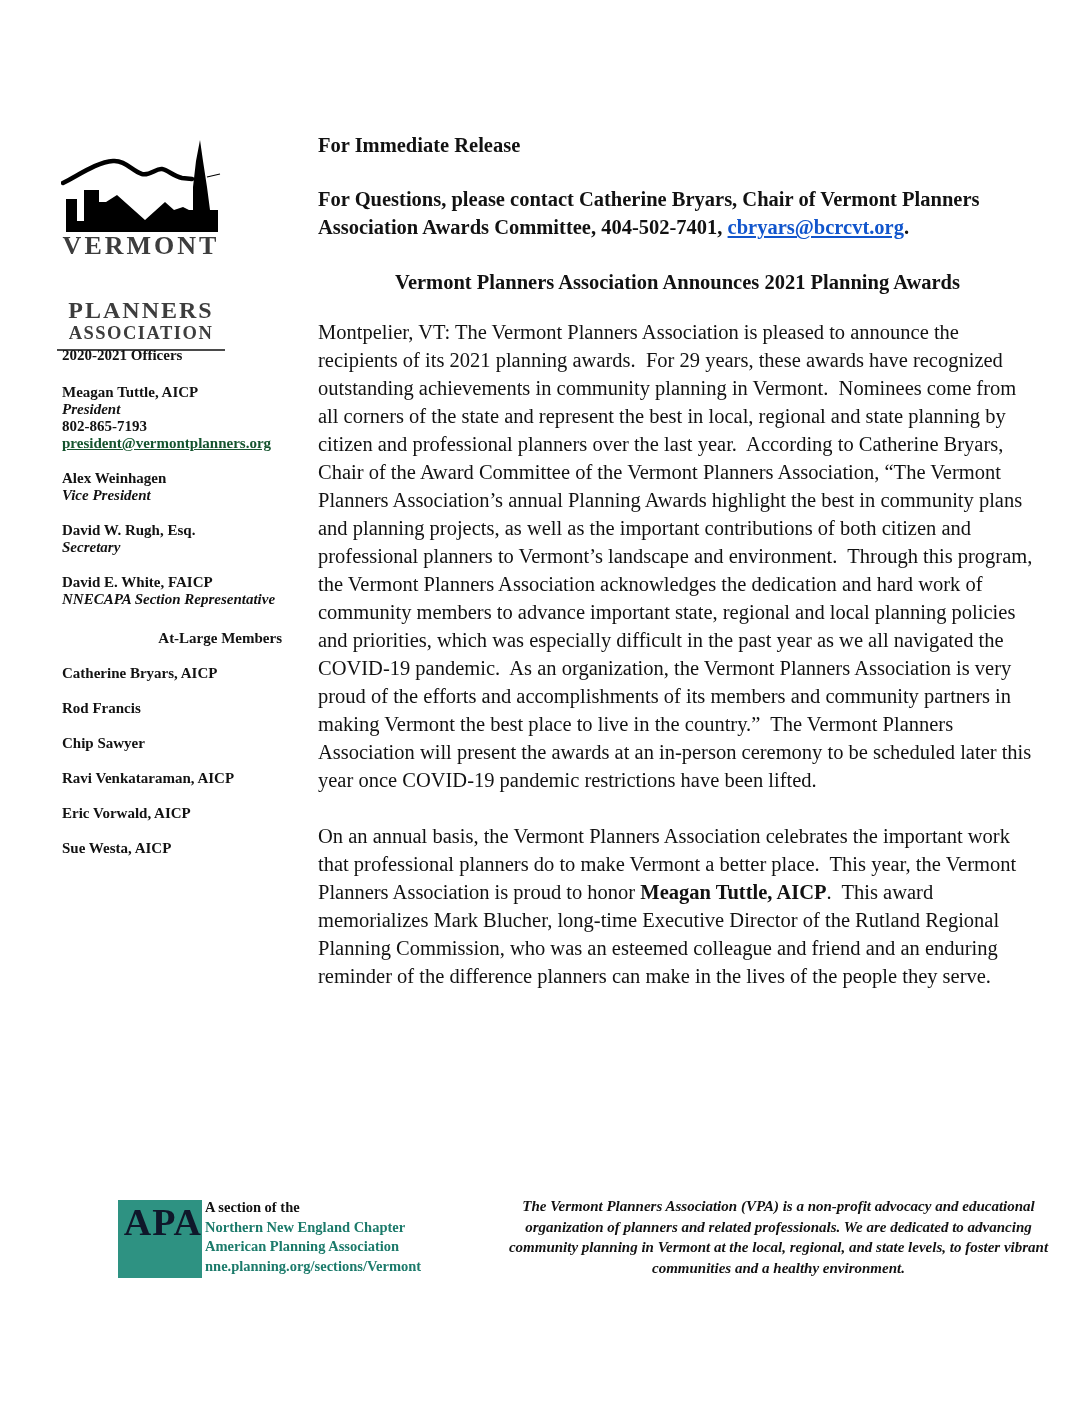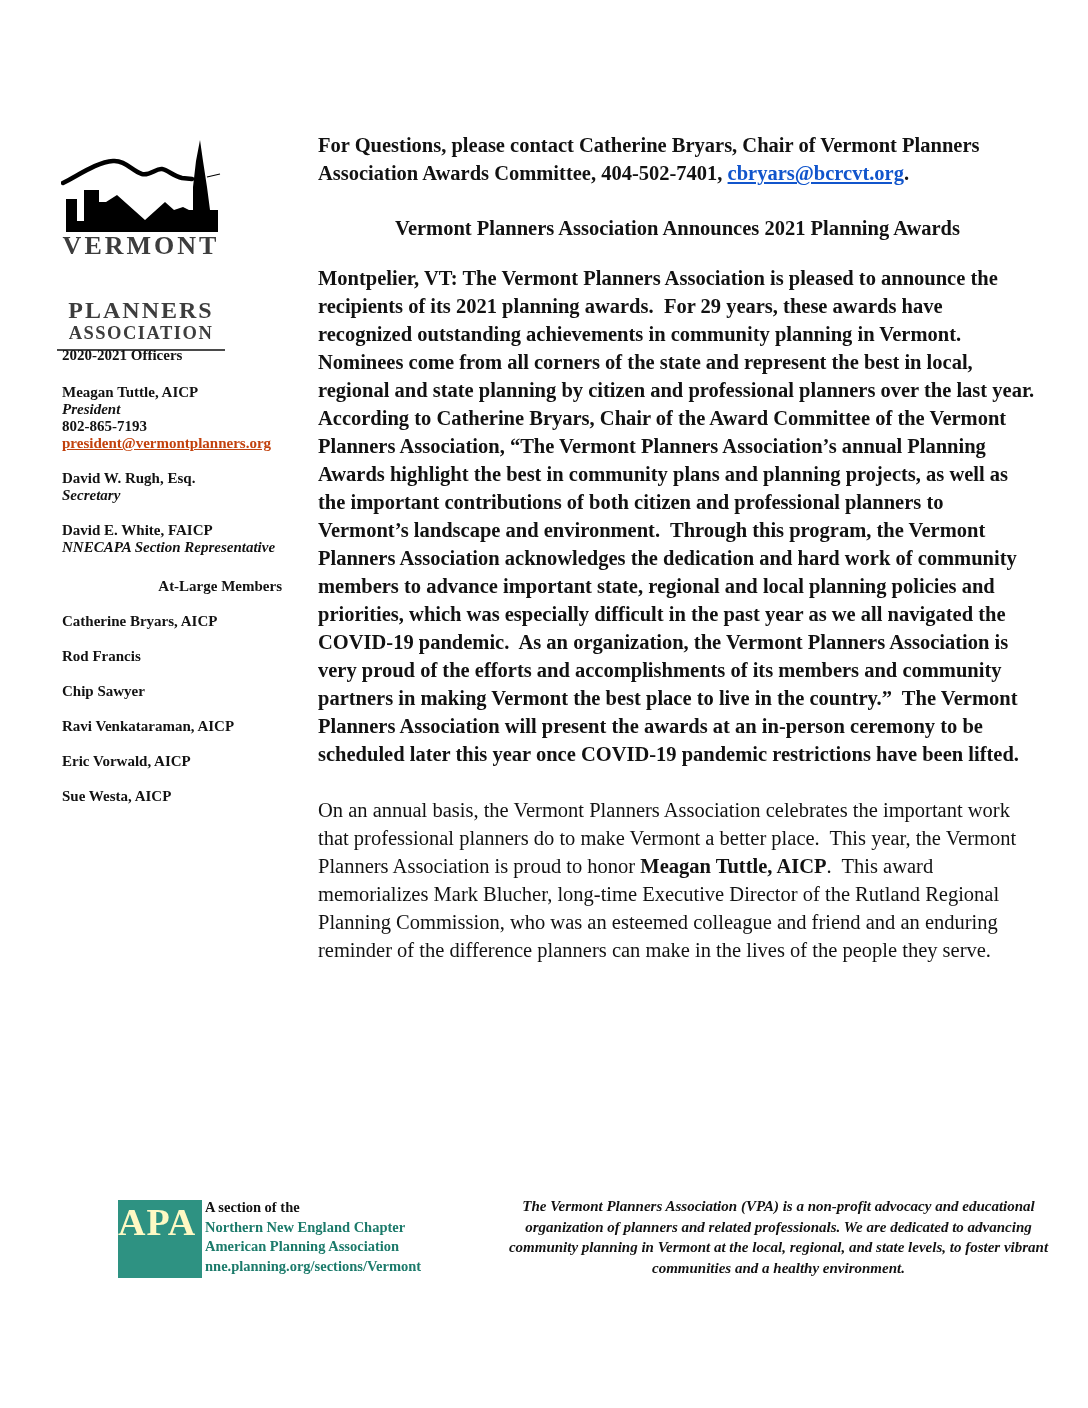--- a/index.html
+++ b/index.html
@@ -17,39 +17,39 @@
   .lw1 { font-size:26px; line-height:25px; letter-spacing:3px; }
   .lw2 { font-size:24px; line-height:24px; letter-spacing:2px;margin-top:40px; }
   .lw3 { font-size:18.5px; line-height:22px; letter-spacing:1.5px; }
   .logo-rule { border:none; border-top:2px solid #4a4a4a; margin:5px 0 0 0; }
 
   
   #sidebar { left:62px; top:347px; width:220px; font-size:15px; line-height:17px; font-weight:bold; }
   .side-h { margin:0 0 20px 0; }
   .officer { margin-bottom:18px; }
   .officer-title { font-style:italic; }
-  .officer-email a { color:#c2410c; text-decoration:underline; white-space:nowrap; cursor:pointer; }
+  .officer-email a { color:#14532d; text-decoration:underline; white-space:nowrap; cursor:pointer; }
   .atlarge-h { margin:22px 0 18px 0;text-align:right; }
   .atl { margin-bottom:18px; }
 
   
   #main { left:318px; top:131px; width:719px; font-size:20.5px; line-height:28px; }
   .kicker { font-weight:bold; margin:0 0 26px 0; }
   .contact { font-weight:bold; margin:0 0 27px 0; white-space:pre-wrap; }
   .contact a { color:#1155CC; text-decoration:underline; cursor:pointer; }
   .headline { font-weight:bold; text-align:center; margin:0 0 22px 0; }
-  .bodyp { margin:0 0 28px 0; white-space:pre-wrap;font-weight:bold; }
+  .bodyp { margin:0 0 28px 0; white-space:pre-wrap; }
   .award-h { font-weight:bold; margin:0; }
   .award-p { margin:0; white-space:pre-wrap; }
   .bold-inline { font-weight:bold; }
 
   
   #apa-square { left:118px; top:1200px; width:84px; height:78px; background:#2E9282; }
-  #apa-letters { display:block; text-align:left; font-weight:bold; font-size:38px; line-height:44px;
-                 letter-spacing:1px; color:#fef9c3; font-family:"Liberation Serif", serif; }
+  #apa-letters { display:block; text-align:right; font-weight:bold; font-size:38px; line-height:44px;
+                 letter-spacing:1px; color:#0f172a; font-family:"Liberation Serif", serif; }
   #apa-lines { left:205px; top:1198px; width:290px; font-size:14.5px; line-height:19.5px; font-weight:bold; }
   .apa-black { color:#121212; }
   .apa-teal { color:#1B7A6A; }
   #mission { left:497px; top:1196px; width:563px; font-size:15px; line-height:20.5px;
              font-weight:bold; font-style:italic; text-align:center; }
 </style>
 </head>
 <body>
 
 <div class="abs" id="logo-block">
@@ -67,20 +67,24 @@
 <div class="abs" id="sidebar">
   <div class="side-h">2020-2021 Officers</div>
 
   <div class="officer">
     <div>Meagan Tuttle, AICP</div>
     <div class="officer-title">President</div>
     <div>802-865-7193</div>
     <div class="officer-email"><a>president@vermontplanners.org</a></div>
   </div>
 
+  <div class="officer">
+    <div>Alex Weinhagen</div>
+    <div class="officer-title">Vice President</div>
+  </div>
 
 
   <div class="officer">
     <div>David W. Rugh, Esq.</div>
     <div class="officer-title">Secretary</div>
   </div>
 
 
   <div class="officer">
     <div>David E. White, FAICP</div>
@@ -90,20 +94,21 @@
   <div class="atlarge-h">At-Large Members</div>
   <div class="atl">Catherine Bryars, AICP</div>
   <div class="atl">Rod Francis</div>
   <div class="atl">Chip Sawyer</div>
   <div class="atl">Ravi Venkataraman, AICP</div>
   <div class="atl">Eric Vorwald, AICP</div>
   <div class="atl">Sue Westa, AICP</div>
 </div>
 
 <div class="abs" id="main">
+  <p class="kicker">For Immediate Release</p>
 
   <p class="contact"><span>For Questions, please contact Catherine Bryars, Chair of Vermont Planners Association Awards Committee, 404-502-7401, </span><a>cbryars@bcrcvt.org</a><span>.</span></p>
 
   <p class="headline">Vermont Planners Association Announces 2021 Planning Awards</p>
 
   <p class="bodyp">Montpelier, VT: The Vermont Planners Association is pleased to announce the recipients of its 2021 planning awards.  For 29 years, these awards have recognized outstanding achievements in community planning in Vermont.  Nominees come from all corners of the state and represent the best in local, regional and state planning by citizen and professional planners over the last year.  According to Catherine Bryars, Chair of the Award Committee of the Vermont Planners Association, “The Vermont Planners Association’s annual Planning Awards highlight the best in community plans and planning projects, as well as the important contributions of both citizen and professional planners to Vermont’s landscape and environment.  Through this program, the Vermont Planners Association acknowledges the dedication and hard work of community members to advance important state, regional and local planning policies and priorities, which was especially difficult in the past year as we all navigated the COVID-19 pandemic.  As an organization, the Vermont Planners Association is very proud of the efforts and accomplishments of its members and community partners in making Vermont the best place to live in the country.”  The Vermont Planners Association will present the awards at an in-person ceremony to be scheduled later this year once COVID-19 pandemic restrictions have been lifted.</p>
 
   <p class="award-p"><span>On an annual basis, the Vermont Planners Association celebrates the important work that professional planners do to make Vermont a better place.  This year, the Vermont Planners Association is proud to honor </span><span class="bold-inline">Meagan Tuttle, AICP</span><span>.  This award memorializes Mark Blucher, long-time Executive Director of the Rutland Regional Planning Commission, who was an esteemed colleague and friend and an enduring reminder of the difference planners can make in the lives of the people they serve.</span></p>
 </div>
 

